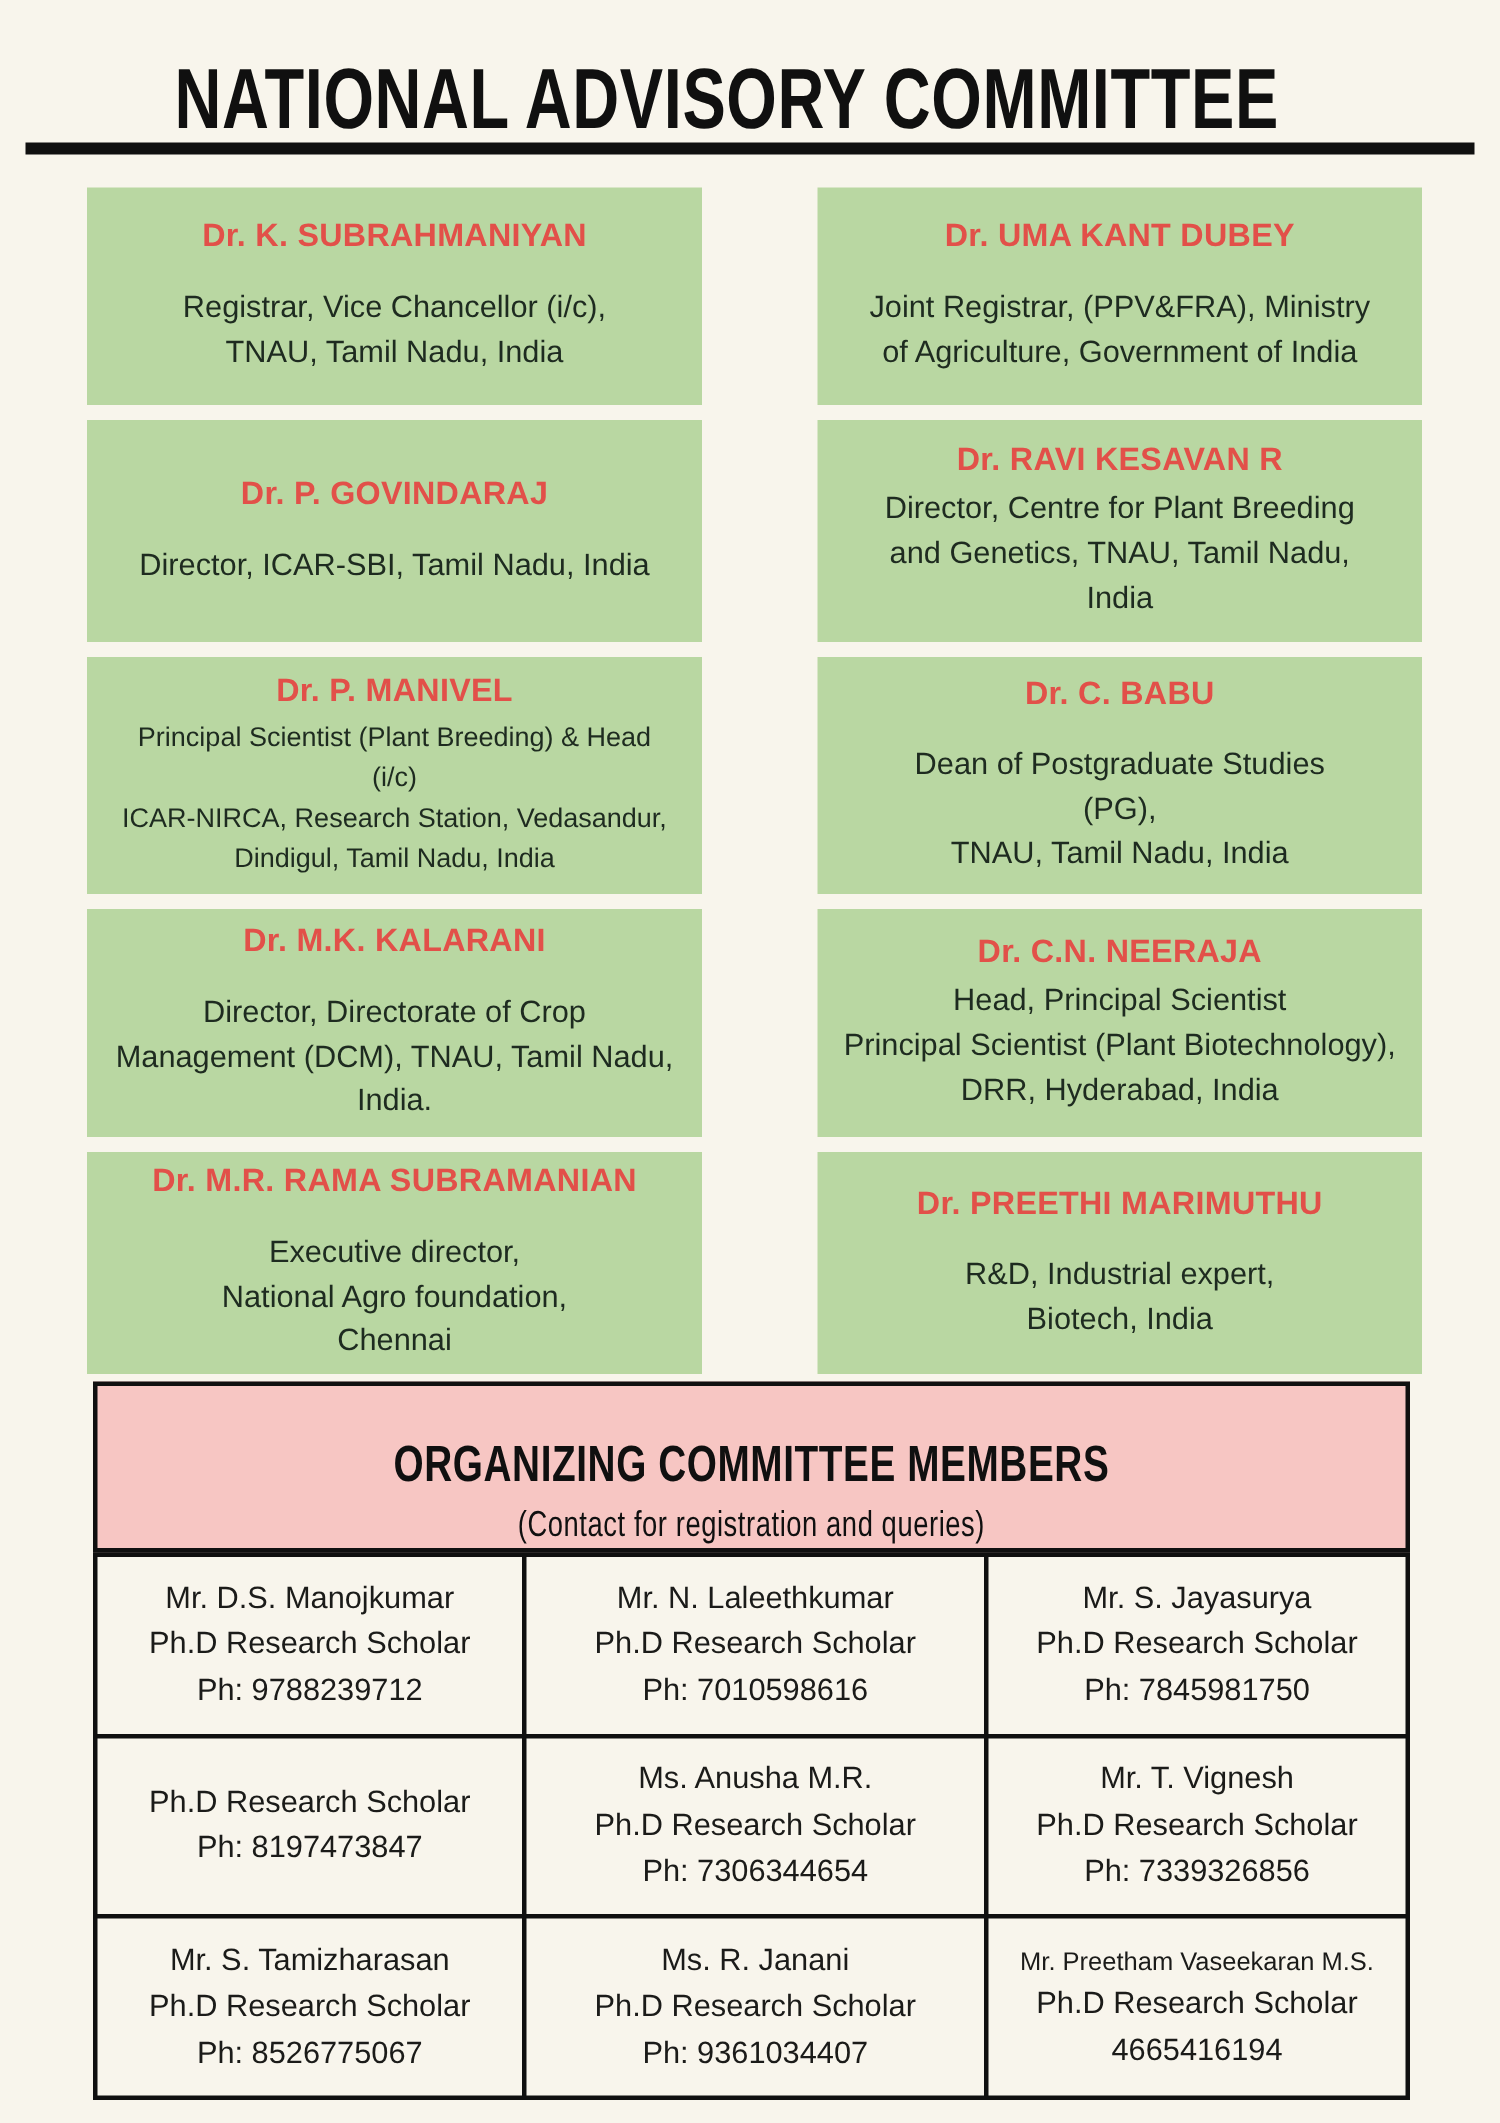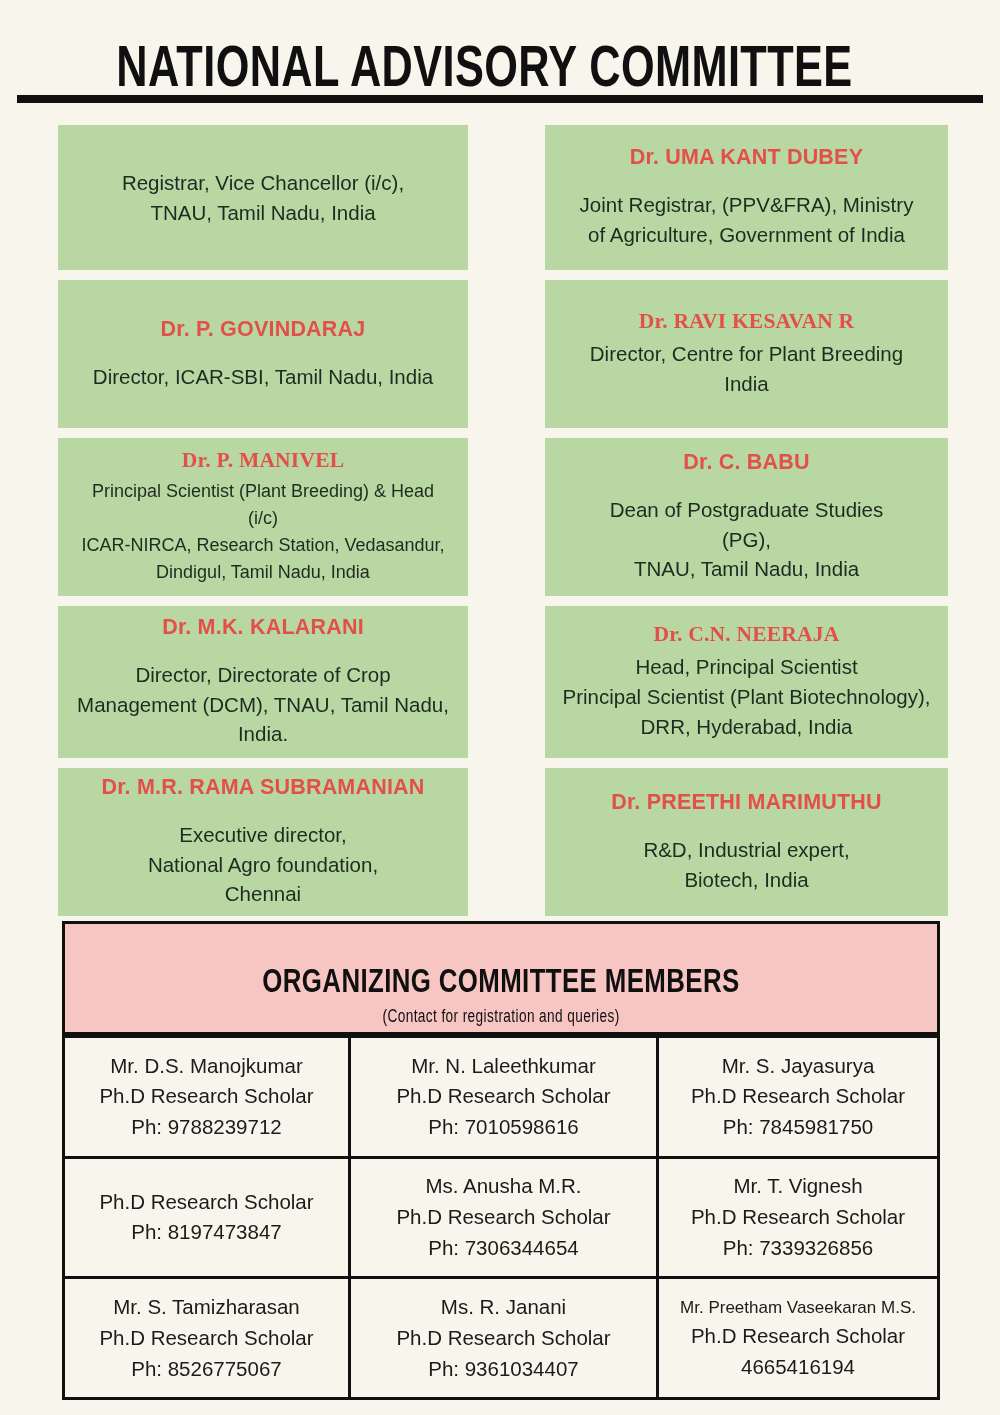--- a/index.html
+++ b/index.html
@@ -36,33 +36,33 @@
   }
   .advisory-card{
     background:var(--green);
     display:flex;flex-direction:column;align-items:center;justify-content:center;
     text-align:center;padding:8px 10px;box-sizing:border-box;
   }
   .card-name{
     color:var(--red);font-weight:bold;font-size:21.5px;letter-spacing:0.2px;
     margin-bottom:20px;
   }
-  .advisory-card.tight .card-name{margin-bottom:5px;font-family:Liberation Serif, serif;}
+  .advisory-card.tight .card-name{margin-bottom:5px;}
   .card-line{
     font-size:20.5px;line-height:1.45;color:var(--body-ink);white-space:nowrap;
   }
   .advisory-card.small .card-line{font-size:18px;line-height:1.5;}
   
   .org-header{
     position:absolute;left:62px;top:921px;width:878px;height:114px;box-sizing:border-box;
     background:var(--pink);border:3px solid var(--ink);
     display:flex;flex-direction:column;align-items:center;justify-content:center;
   }
   .org-title{font-size:34px;font-weight:bold;color:var(--ink);line-height:1.2;margin-top:32px;}
-  .org-subtitle{font-size:18px;color:var(--ink);line-height:1.3;margin-top:4px;}
+  .org-subtitle{font-size:24px;color:var(--ink);line-height:1.3;margin-top:4px;}
   
   .org-table{
     position:absolute;left:62px;top:1035px;width:878px;height:365px;box-sizing:border-box;
     background:var(--ink);border:3px solid var(--ink);
     display:grid;grid-template-columns:283px 305px auto;grid-template-rows:1fr 1fr 1fr;gap:3px;
   }
   .org-cell{
     background:var(--bg);
     display:flex;flex-direction:column;align-items:center;justify-content:center;
     text-align:center;font-size:20.5px;line-height:1.5;color:#1b1b19;padding:4px;
@@ -72,35 +72,37 @@
 </head>
 <body>
 
 <div class="page-title">
   <span class="condense">NATIONAL ADVISORY COMMITTEE</span>
 </div>
 <div class="title-rule"></div>
 
 <div class="advisory-grid">
     <div class="advisory-card">
+      <div class="card-name">Dr. K. SUBRAHMANIYAN</div>
       <div class="card-line">Registrar, Vice Chancellor (i/c),</div>
       <div class="card-line">TNAU, Tamil Nadu, India</div>
     </div>
     <div class="advisory-card">
       <div class="card-name">Dr. UMA KANT DUBEY</div>
       <div class="card-line">Joint Registrar, (PPV&amp;FRA), Ministry</div>
       <div class="card-line">of Agriculture, Government of India</div>
     </div>
     <div class="advisory-card">
       <div class="card-name">Dr. P. GOVINDARAJ</div>
       <div class="card-line">Director, ICAR-SBI, Tamil Nadu, India</div>
     </div>
     <div class="advisory-card tight">
       <div class="card-name">Dr. RAVI KESAVAN R</div>
       <div class="card-line">Director, Centre for Plant Breeding</div>
+      <div class="card-line">and Genetics, TNAU, Tamil Nadu,</div>
       <div class="card-line">India</div>
     </div>
     <div class="advisory-card tight small">
       <div class="card-name">Dr. P. MANIVEL</div>
       <div class="card-line">Principal Scientist (Plant Breeding) &amp; Head</div>
       <div class="card-line">(i/c)</div>
       <div class="card-line">ICAR-NIRCA, Research Station, Vedasandur,</div>
       <div class="card-line">Dindigul, Tamil Nadu, India</div>
     </div>
     <div class="advisory-card">

